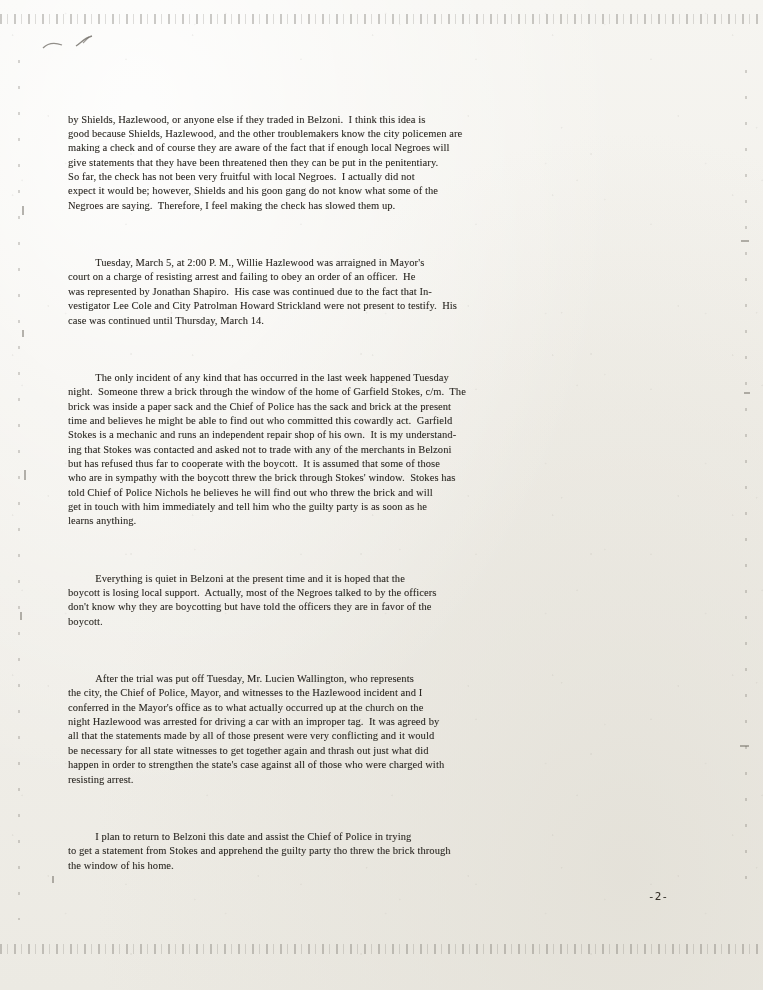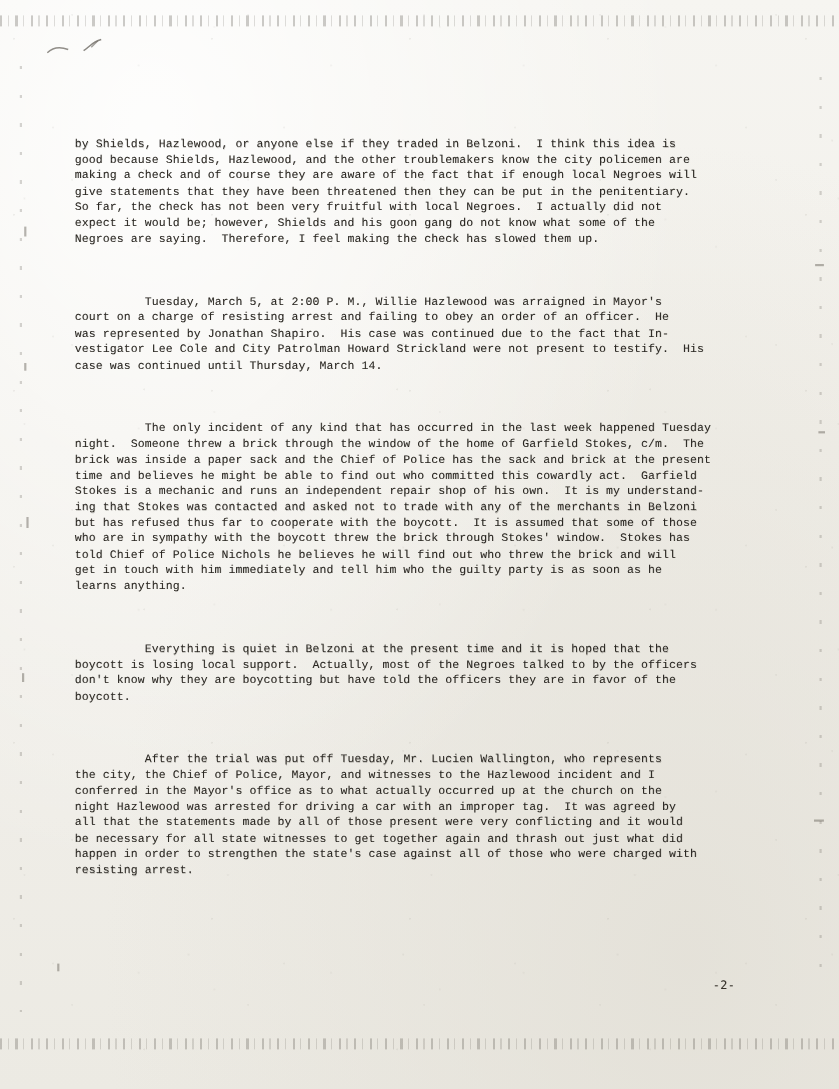--- a/index.html
+++ b/index.html
@@ -90,24 +90,24 @@
     pointer-events: none;
     opacity: 0.75;
   }
   #mark-a { left: 42px; top: 40px; }
   #mark-b { left: 74px; top: 34px; }
 
   
   #typescript {
     position: absolute;
     left: 68px;
-    top: 96px;
+    top: 84px;
     width: 660px;
     color: #2a2722;
-    font-family: Liberation Mono, monospace;
+    font-family: Liberation Serif, serif;
     font-size: 10.4px;
     line-height: 14.35px;
     letter-spacing: 0.12px;
     white-space: pre-wrap;
     text-rendering: optimizeLegibility;
   }
   #typescript .para {
     margin: 0 0 14.35px 0;
     white-space: pre-wrap;
     
@@ -193,17 +193,20 @@
 don't know why they are boycotting but have told the officers they are in favor of the
 boycott.</p>
     <p class="para">          After the trial was put off Tuesday, Mr. Lucien Wallington, who represents
 the city, the Chief of Police, Mayor, and witnesses to the Hazlewood incident and I
 conferred in the Mayor's office as to what actually occurred up at the church on the
 night Hazlewood was arrested for driving a car with an improper tag.  It was agreed by
 all that the statements made by all of those present were very conflicting and it would
 be necessary for all state witnesses to get together again and thrash out just what did
 happen in order to strengthen the state's case against all of those who were charged with
 resisting arrest.</p>
+    <p class="para">          I plan to return to Belzoni this date and assist the Chief of Police in trying
+to get a statement from Stokes and apprehend the guilty party tho threw the brick through
+the window of his home.</p>
   </div>
 
   <div id="page-number">-2-</div>
 
 </div>
 
 </body></html>

